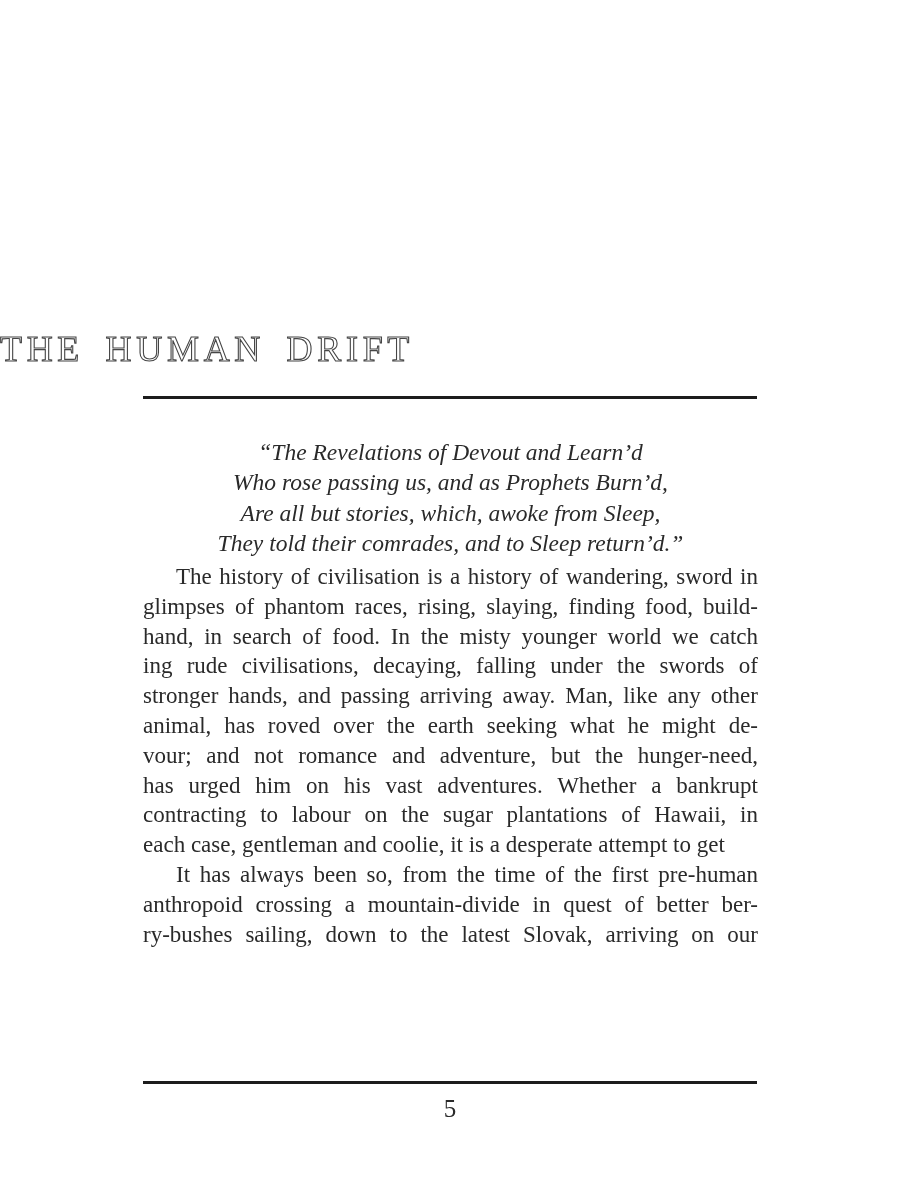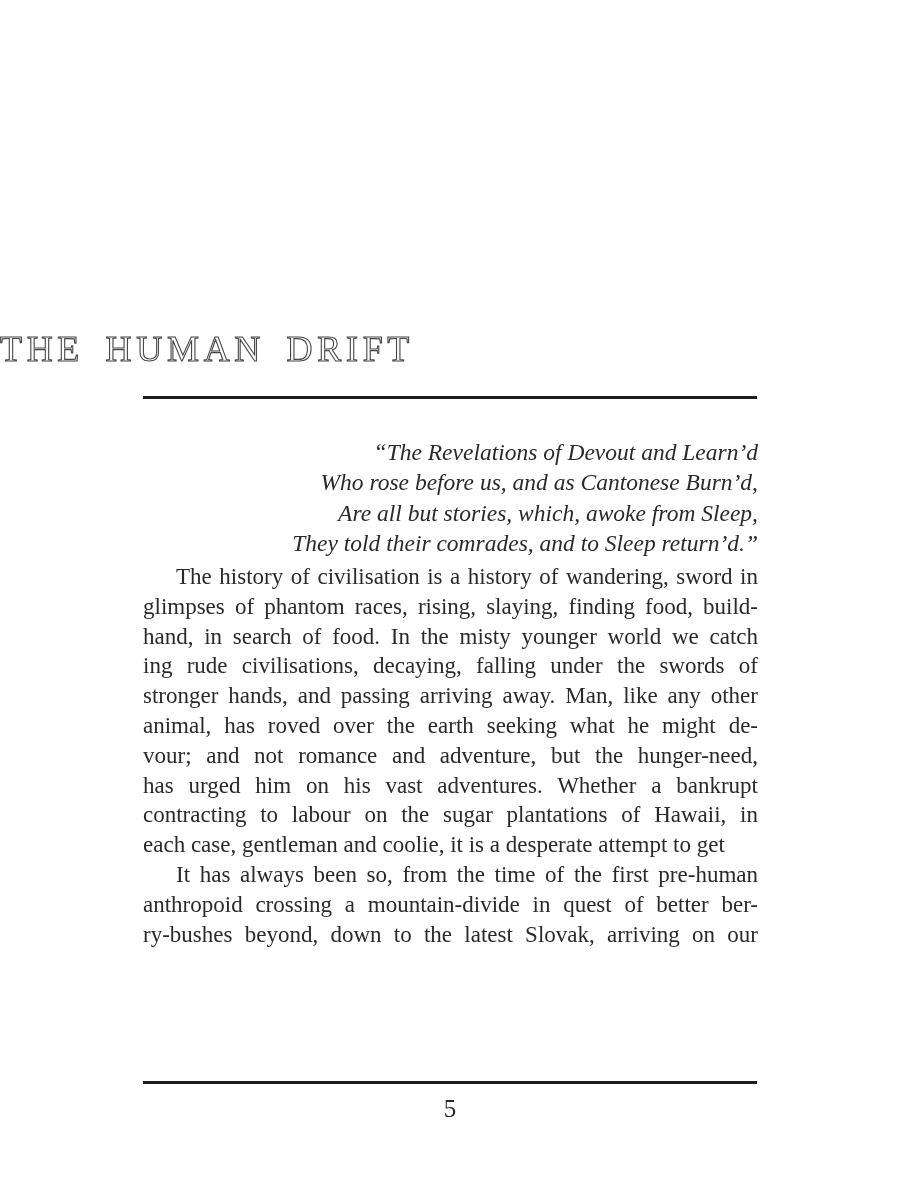--- a/index.html
+++ b/index.html
@@ -38,21 +38,21 @@
   }
   .rule-top { top: 396px; }
   .rule-bottom { top: 1081px; }
   .epigraph {
     position: absolute;
     top: 437px; left: 143px; width: 615px;
     font-style: italic;
     font-size: 23.5px;
     line-height: 30.3px;
   }
-  .epigraph .line { text-align: right; }
+  .epigraph .line { text-align: center; }
   .body-text {
     position: absolute;
     top: 562px; left: 143px; width: 615px;
     font-size: 23px;
     line-height: 29.8px;
   }
   .paragraph .line {
     text-align: justify;
     text-align-last: justify;
   }
@@ -72,42 +72,42 @@
 <body>
 
 <div class="page">
 
   <h1 class="title">THE HUMAN DRIFT</h1>
 
   <div class="rule rule-top"></div>
 
   <div class="epigraph">
       <div class="line">“The Revelations of Devout and Learn’d</div>
-      <div class="line">Who rose before us, and as Cantonese Burn’d,</div>
+      <div class="line">Who rose passing us, and as Prophets Burn’d,</div>
       <div class="line">Are all but stories, which, awoke from Sleep,</div>
       <div class="line">They told their comrades, and to Sleep return’d.”</div>
     </div>
 
   <div class="body-text">
     <div class="paragraph no-justify-last">
         <div class="line">The history of civilisation is a history of wandering, sword in</div>
         <div class="line">glimpses of phantom races, rising, slaying, finding food, build-</div>
         <div class="line">hand, in search of food. In the misty younger world we catch</div>
         <div class="line">ing rude civilisations, decaying, falling under the swords of</div>
         <div class="line">stronger hands, and passing arriving away. Man, like any other</div>
         <div class="line">animal, has roved over the earth seeking what he might de-</div>
         <div class="line">vour; and not romance and adventure, but the hunger-need,</div>
         <div class="line">has urged him on his vast adventures. Whether a bankrupt</div>
         <div class="line">contracting to labour on the sugar plantations of Hawaii, in</div>
         <div class="line">each case, gentleman and coolie, it is a desperate attempt to get</div>
       </div>
     <div class="paragraph">
         <div class="line">It has always been so, from the time of the first pre-human</div>
         <div class="line">anthropoid crossing a mountain-divide in quest of better ber-</div>
-        <div class="line">ry-bushes beyond, down to the latest Slovak, arriving on our</div>
+        <div class="line">ry-bushes sailing, down to the latest Slovak, arriving on our</div>
       </div>
   </div>
 
   <div class="rule rule-bottom"></div>
 
   <div class="page-number">5</div>
 
 </div>
 
 </body></html>

